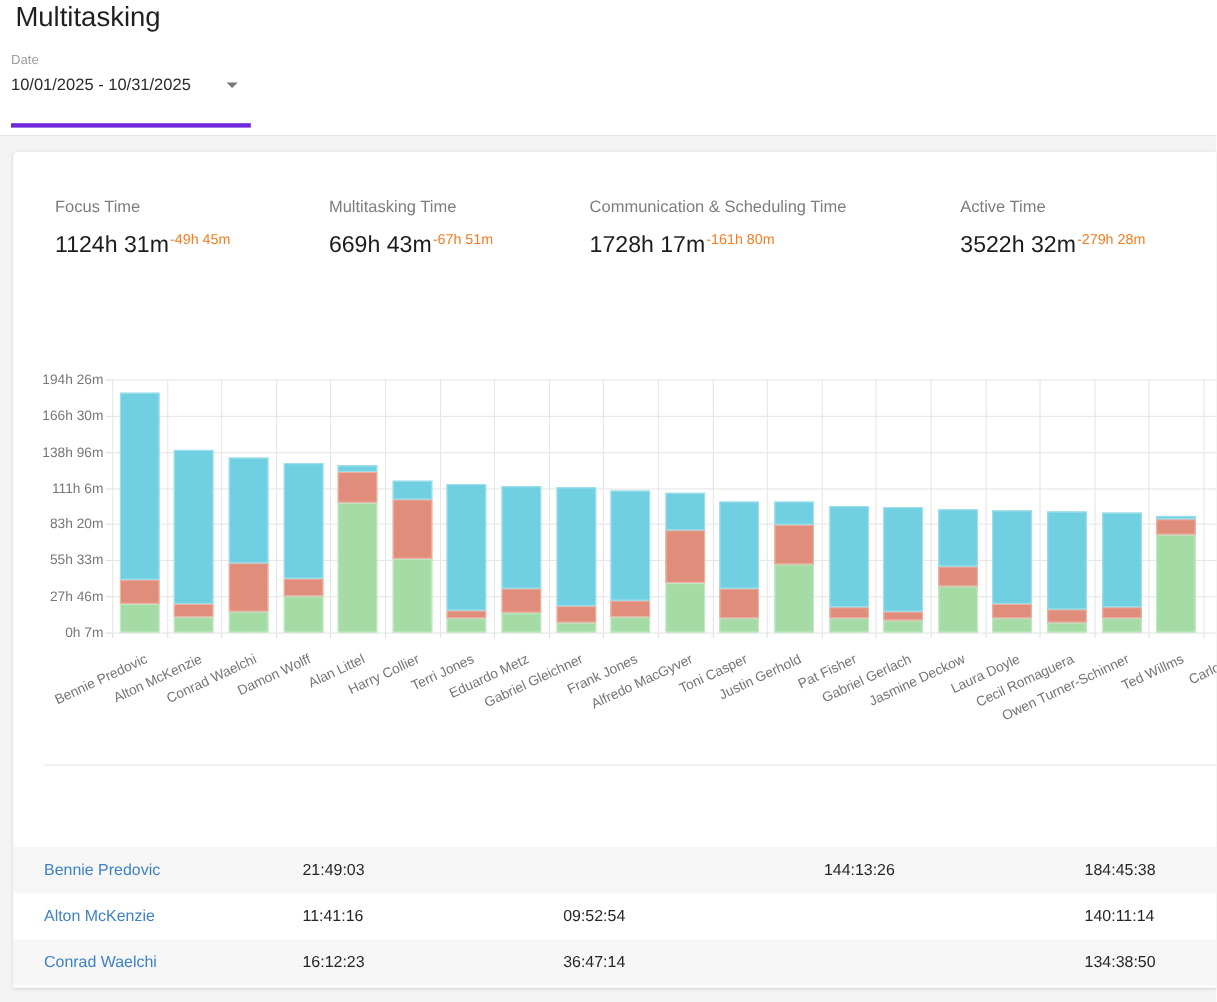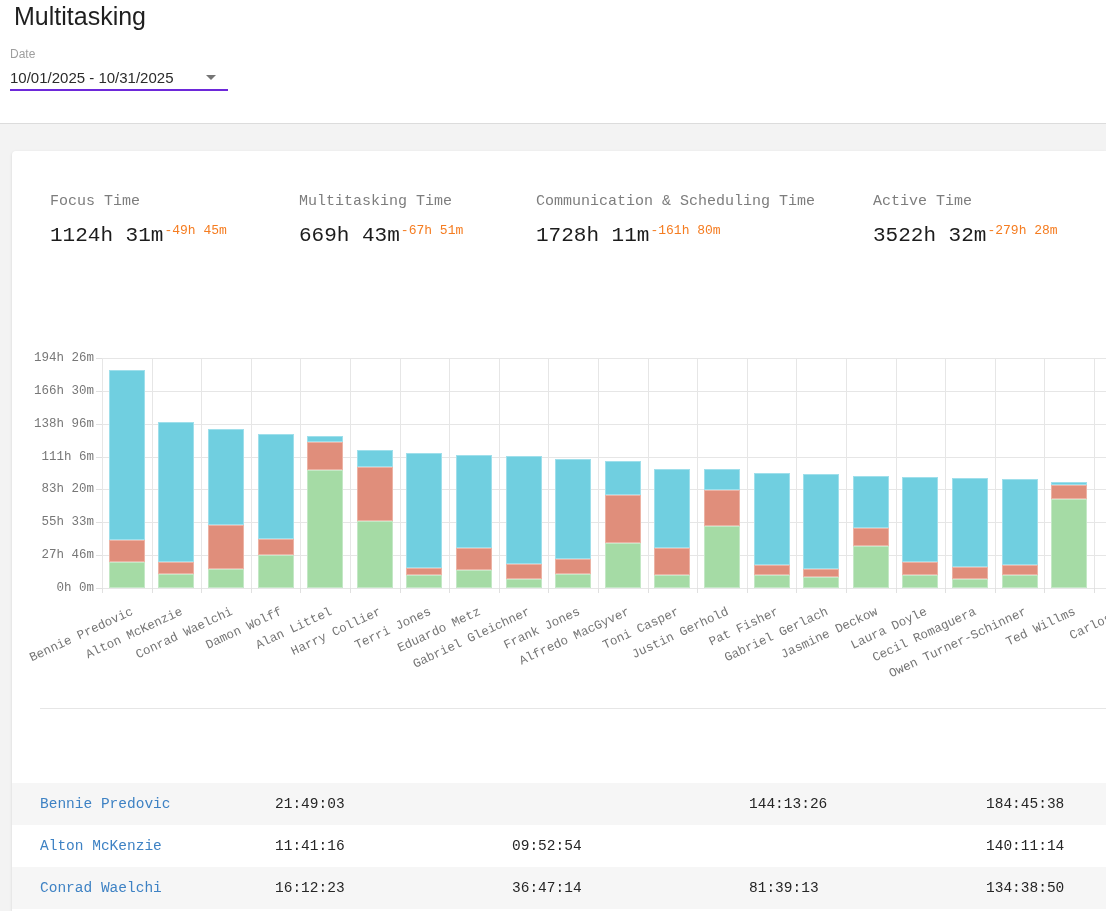--- a/index.html
+++ b/index.html
@@ -7,33 +7,33 @@
   body {
     position:relative; overflow:hidden; background:#ffffff;
     font-family:"Liberation Sans", sans-serif; color:#212121;
   }
   
   .page-title { position:absolute; left:14px; top:2px; font-size:25px; font-weight:500; color:#1f1f1f; }
   .filter { position:absolute; left:10px; top:47px; width:218px; }
   .filter-label { font-size:12px; color:#9e9e9e; margin-bottom:8px; }
   .filter-field {
     display:flex; align-items:center; justify-content:space-between;
-    border-bottom:2px solid #6d28d9; padding-bottom:3px; cursor:pointer;
+    border-bottom:4px solid #6d28d9; padding-bottom:26px; cursor:pointer;
   }
   .filter-value { font-size:15px; color:#2b2b2b; }
   .caret-down {
     width:0; height:0; border-left:5px solid transparent; border-right:5px solid transparent;
     border-top:5px solid #757575; margin-right:12px;
   }
   .top-divider { position:absolute; left:0; top:123px; width:1106px; height:1px; background:#dcdcdc; }
   .content-bg { position:absolute; left:0; top:124px; width:1106px; height:787px; background:#f3f3f3; }
   
   .card {
-    position:absolute; left:12px; top:151px; width:1094px; height:760px;
-    background:#ffffff; border-radius:4px 0 0 0; box-shadow:0 1px 3px rgba(0,0,0,0.13);font-family:Liberation Mono, monospace;
+    position:absolute; left:12px; top:138px; width:1094px; height:760px;
+    background:#ffffff; border-radius:4px 0 0 0; box-shadow:0 1px 3px rgba(0,0,0,0.13);
   }
   
   .stat { position:absolute; top:42px; }
   .stat-label { font-size:15px; color:#7d7d7d; }
   .stat-value { position:absolute; top:31px; left:0; font-size:21px; font-weight:500; color:#1c1c1c; white-space:nowrap; }
   .stat-delta { font-size:13px; font-weight:400; position:relative; top:-7px; margin-left:1px; }
   
   .plot { position:absolute; left:90px; top:207px; width:1004px; height:230px; }
   .gridline-h { position:absolute; left:0; width:100%; height:1px; background:#e6e6e6; }
   .gridline-v { position:absolute; top:0; width:1px; height:230px; background:#e6e6e6; }
@@ -79,31 +79,31 @@
   <div class="stat" style="left:38px">
     <div class="stat-label">Focus Time</div>
     <div class="stat-value"><span>1124h 31m</span><span class="stat-delta" style="color: rgb(245, 124, 32);">-49h 45m</span></div>
   </div>
   <div class="stat" style="left:287px">
     <div class="stat-label">Multitasking Time</div>
     <div class="stat-value"><span>669h 43m</span><span class="stat-delta" style="color: rgb(245, 124, 32);">-67h 51m</span></div>
   </div>
   <div class="stat" style="left:524px">
     <div class="stat-label">Communication &amp; Scheduling Time</div>
-    <div class="stat-value"><span>1728h 11m</span><span class="stat-delta" style="color: rgb(245, 124, 32);">-161h 80m</span></div>
+    <div class="stat-value"><span>1728h 17m</span><span class="stat-delta" style="color: rgb(245, 124, 32);">-161h 80m</span></div>
   </div>
   <div class="stat" style="left:861px">
     <div class="stat-label">Active Time</div>
     <div class="stat-value"><span>3522h 32m</span><span class="stat-delta" style="color: rgb(245, 124, 32);">-279h 28m</span></div>
   </div>
 
   <div class="plot" id="plot">
       <div class="gridline-h" style="top: 230px;"></div>
       <div class="tick-y" style="top: 230px;"></div>
-      <div class="ylabel" style="top: 222px;">0h 0m</div>
+      <div class="ylabel" style="top: 222px;">0h 7m</div>
       <div class="gridline-h" style="top: 197.143px;"></div>
       <div class="tick-y" style="top: 197.143px;"></div>
       <div class="ylabel" style="top: 189.143px;">27h 46m</div>
       <div class="gridline-h" style="top: 164.286px;"></div>
       <div class="tick-y" style="top: 164.286px;"></div>
       <div class="ylabel" style="top: 156.286px;">55h 33m</div>
       <div class="gridline-h" style="top: 131.429px;"></div>
       <div class="tick-y" style="top: 131.429px;"></div>
       <div class="ylabel" style="top: 123.429px;">83h 20m</div>
       <div class="gridline-h" style="top: 98.5714px;"></div>
@@ -255,17 +255,16 @@
       <div class="trow" style="top: 674px;">
         <div class="td" style="left: 28px; width: 225px;"><a class="user-link" href="#" style="color: rgb(62, 130, 196);">Alton McKenzie</a></div>
         <div class="td" style="left: 263px; width: 227px;">11:41:16</div>
         <div class="td" style="left: 500px; width: 227px;">09:52:54</div>
         <div class="td" style="left: 974px; width: 112px;">140:11:14</div>
       </div>
       <div class="trow striped" style="top: 716px;">
         <div class="td" style="left: 28px; width: 225px;"><a class="user-link" href="#" style="color: rgb(62, 130, 196);">Conrad Waelchi</a></div>
         <div class="td" style="left: 263px; width: 227px;">16:12:23</div>
         <div class="td" style="left: 500px; width: 227px;">36:47:14</div>
-        <div class="td" style="left: 737px; width: 227px;">81:39:13</div>
         <div class="td" style="left: 974px; width: 112px;">134:38:50</div>
       </div>
     </div>
 </div>
 
 </body></html>

